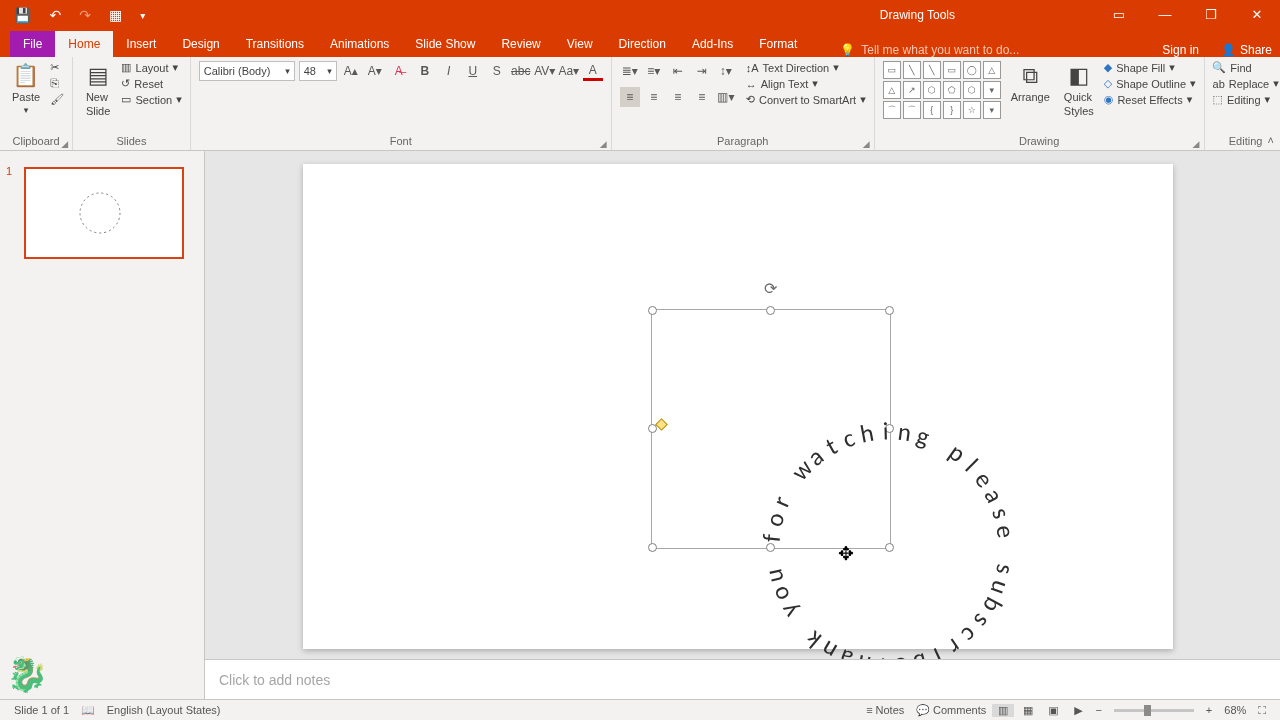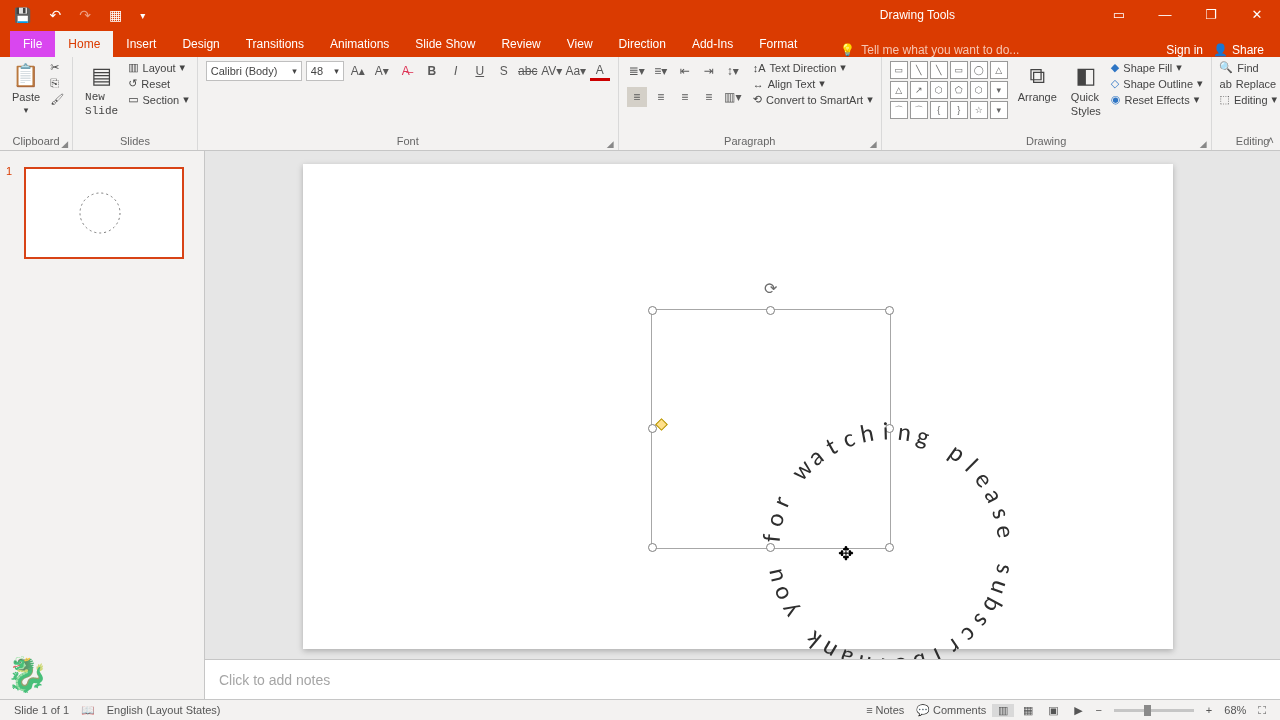--- a/index.html
+++ b/index.html
@@ -10,24 +10,24 @@
 .titlebar .qa-icons { display: flex; gap: 18px; padding: 0 14px; align-items: center; }
 .titlebar .qa-icons span { font-size: 14px; color:#fff; }
 .titlebar .title { position:absolute; left:50%; transform:translateX(-50%); font-size: 12px; }
 .titlebar .context-label { position:absolute; right: 325px; font-size: 12px; }
 .titlebar .winbtns { margin-left: auto; display: flex; }
 .titlebar .winbtns span { width: 46px; text-align: center; font-size: 13px; line-height: 30px; }
 
 
 .ribbon-tabs { height: 27px; background: #da3b01; display: flex; align-items: flex-end; color: #fff; padding-left: 10px; position:relative;}
 .ribbon-tabs .tab { padding: 6px 13px; font-size: 12px; cursor: default; }
-.ribbon-tabs .tab.file { background: #d946ef; }
+.ribbon-tabs .tab.file { background: #a21caf; }
 .ribbon-tabs .tab.active { background: #f3f2f1; color: #da3b01; }
 .ribbon-tabs .tell-me { margin-left: 30px; color: #f6c6b3; display:flex; align-items:center; gap:6px; font-size:12px;}
-.ribbon-tabs .right { position:absolute; right:16px; display:flex; align-items:center; gap:10px; color:#fff; font-size:12px;}
+.ribbon-tabs .right { position:absolute; right:8px; display:flex; align-items:center; gap:22px; color:#fff; font-size:12px;}
 
 
 
 .ribbon { height: 94px; background: #f3f2f1; border-bottom: 1px solid #c6c6c6; display: flex; position: relative; }
 .group { border-right: 1px solid #d9d9d9; padding: 4px 8px 0 8px; display: flex; flex-direction: column; justify-content: space-between; }
 .group .controls { display: flex; align-items: flex-start; gap: 6px; height: 72px; }
 .group .label { text-align: center; color: #666; font-size: 11px; padding-bottom: 3px; position:relative;}
 .group .dialog-launcher { position:absolute; right:-4px; bottom:1px; font-size:9px; color:#888;}
 .bigbtn { display: flex; flex-direction: column; align-items: center; justify-content: center; padding: 2px 4px; color: #444; font-size: 11px; line-height:1.2; min-width:34px;}
 .bigbtn .ic { font-size: 22px; margin-bottom: 2px; }
@@ -144,21 +144,21 @@
           </div>
       </div>
     </div>
     <div class="label"><span>Clipboard</span><span class="dialog-launcher">◢</span></div>
   </div>
 
   <div class="group">
     <div class="controls">
       <div class="bigbtn">
         <div class="ic">▤</div>
-        <span style="white-space:pre;font-family:Liberation Mono, monospace;">New
+        <span style="white-space:pre;">New
 Slide</span>
       </div>
       <div class="minirow">
         <div><span>▥</span><span>Layout</span> ▾</div>
         <div>
             <span>↺</span>
             <span>Reset</span>
           </div>
         <div><span>▭</span><span>Section</span> ▾</div>
       </div>

